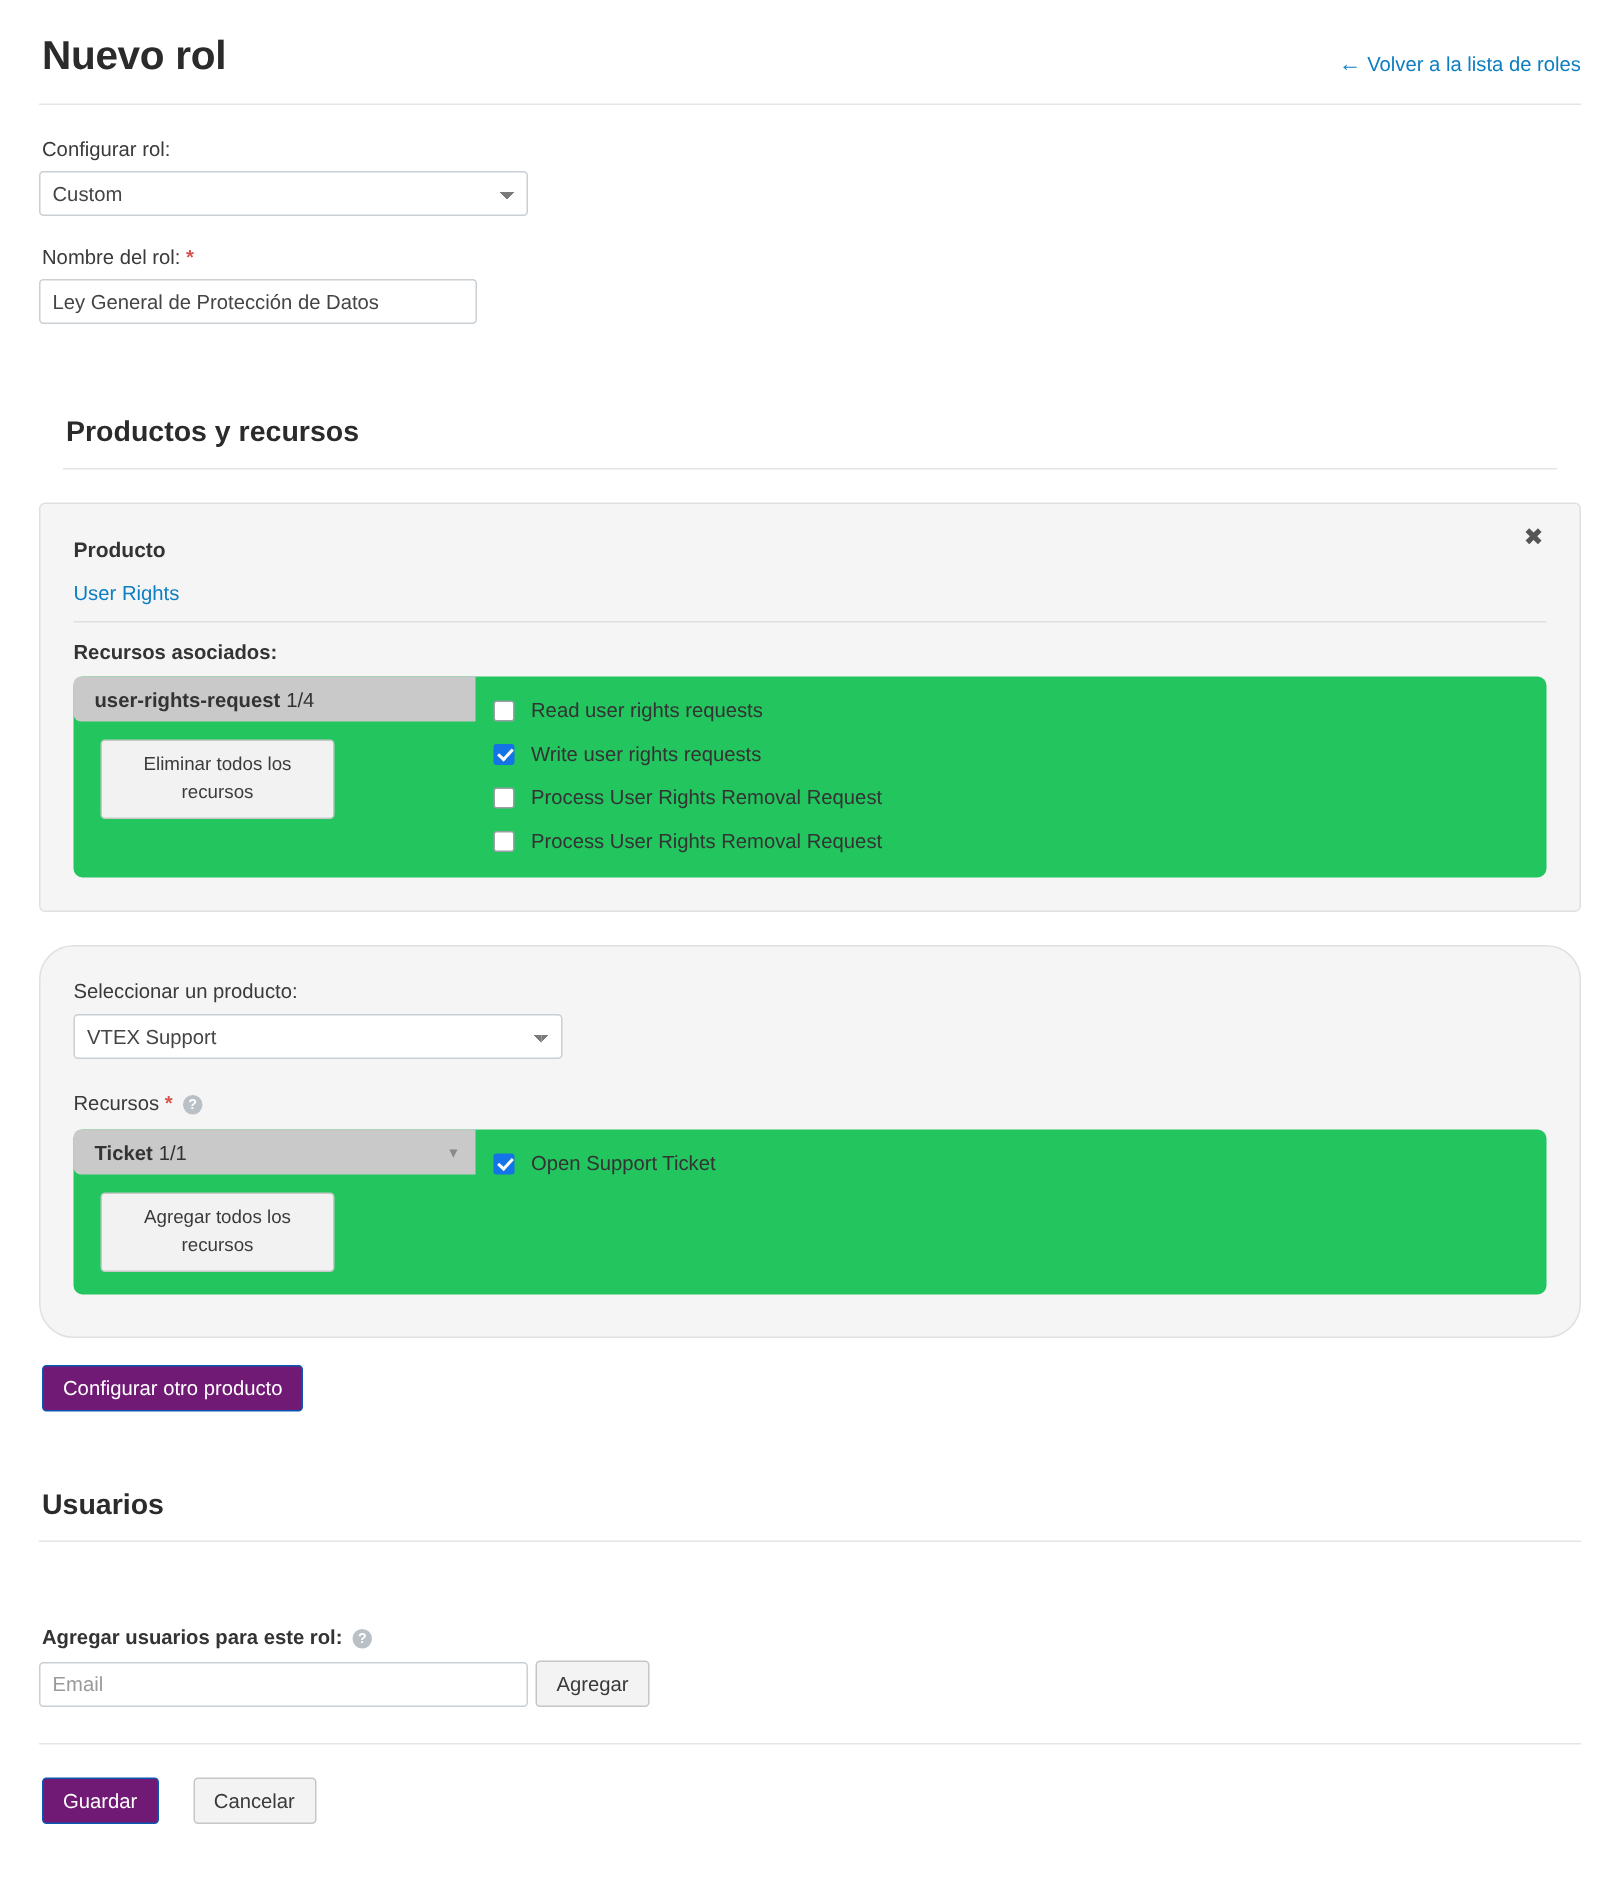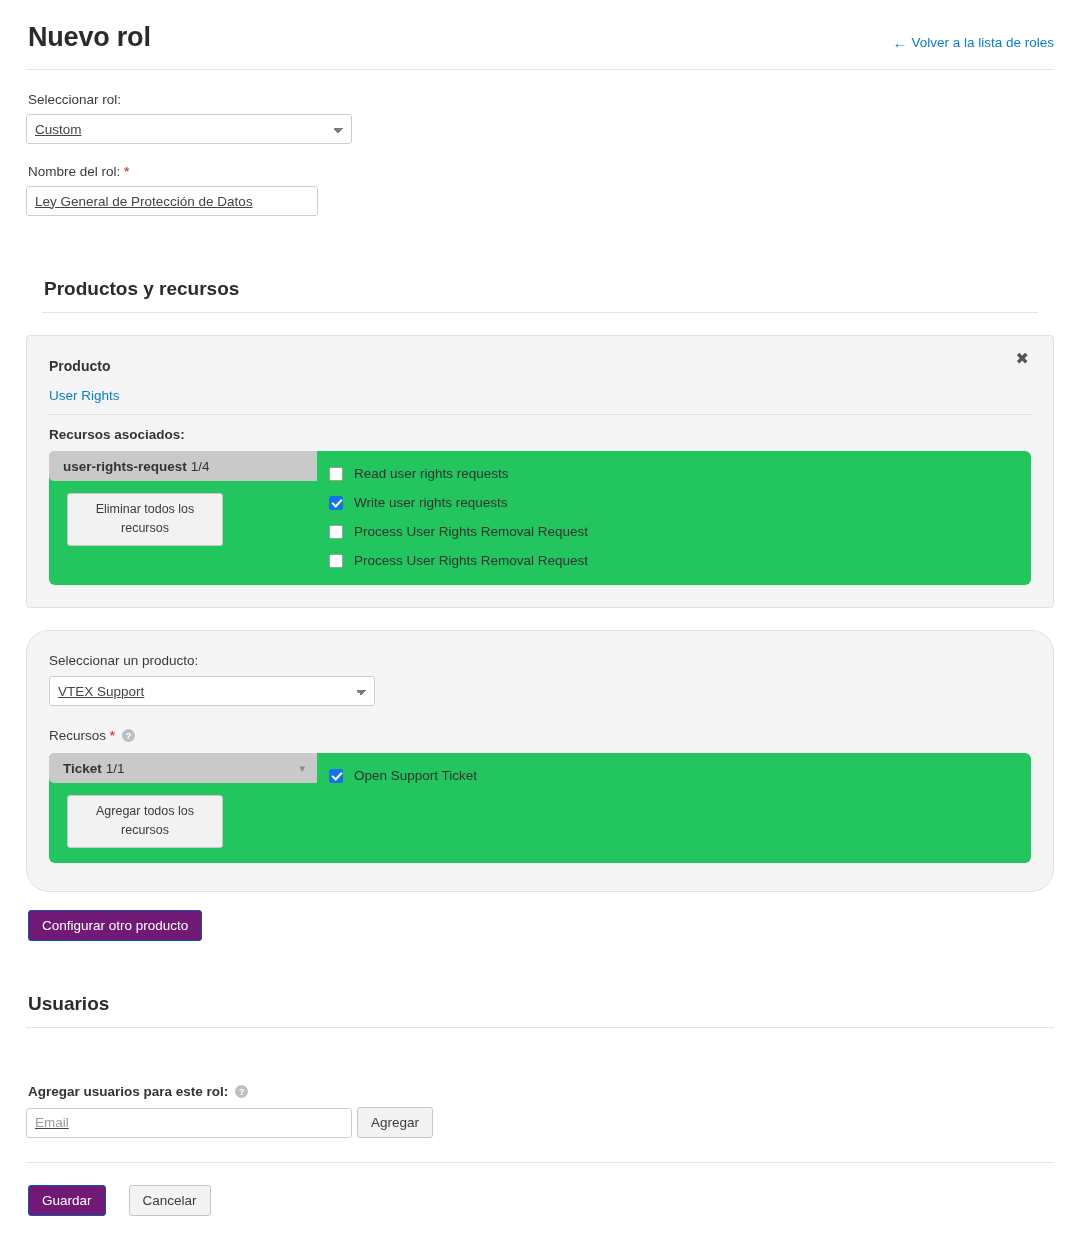--- a/index.html
+++ b/index.html
@@ -64,21 +64,20 @@
   select.styled, input.styled {
     font-family: "Liberation Sans", sans-serif;
     font-size: 13.5px;
     color: #454545;
     background: #fff;
     border: 1px solid #c9cfd3;
     border-radius: 3px;
     height: 30px;
     padding: 4px 8px;
     outline: none;
-    text-decoration: underline;
   }
   select.styled {
     -webkit-appearance: none;
     appearance: none;
     padding-right: 24px;
     background-image:
       linear-gradient(45deg, transparent 50%, #7b7b7b 50%),
       linear-gradient(135deg, #7b7b7b 50%, transparent 50%);
     background-position:
       calc(100% - 13px) 13px,
@@ -315,21 +314,21 @@
 
   <div class="page-header">
     <h1 class="page-title">Nuevo rol</h1>
     <a class="back-link">
       <span class="arrow">←</span>
       <span>Volver a la lista de roles</span>
     </a>
   </div>
 
   <div class="block-top">
-    <div class="field-label">Seleccionar rol:</div>
+    <div class="field-label">Configurar rol:</div>
     <select class="styled" style="width:326px;">
       <option>Custom</option>
     </select>
   </div>
 
   <div style="padding-top:20px;">
     <div class="field-label">
       <span>Nombre del rol:</span>
       <span class="req">*</span>
     </div>

